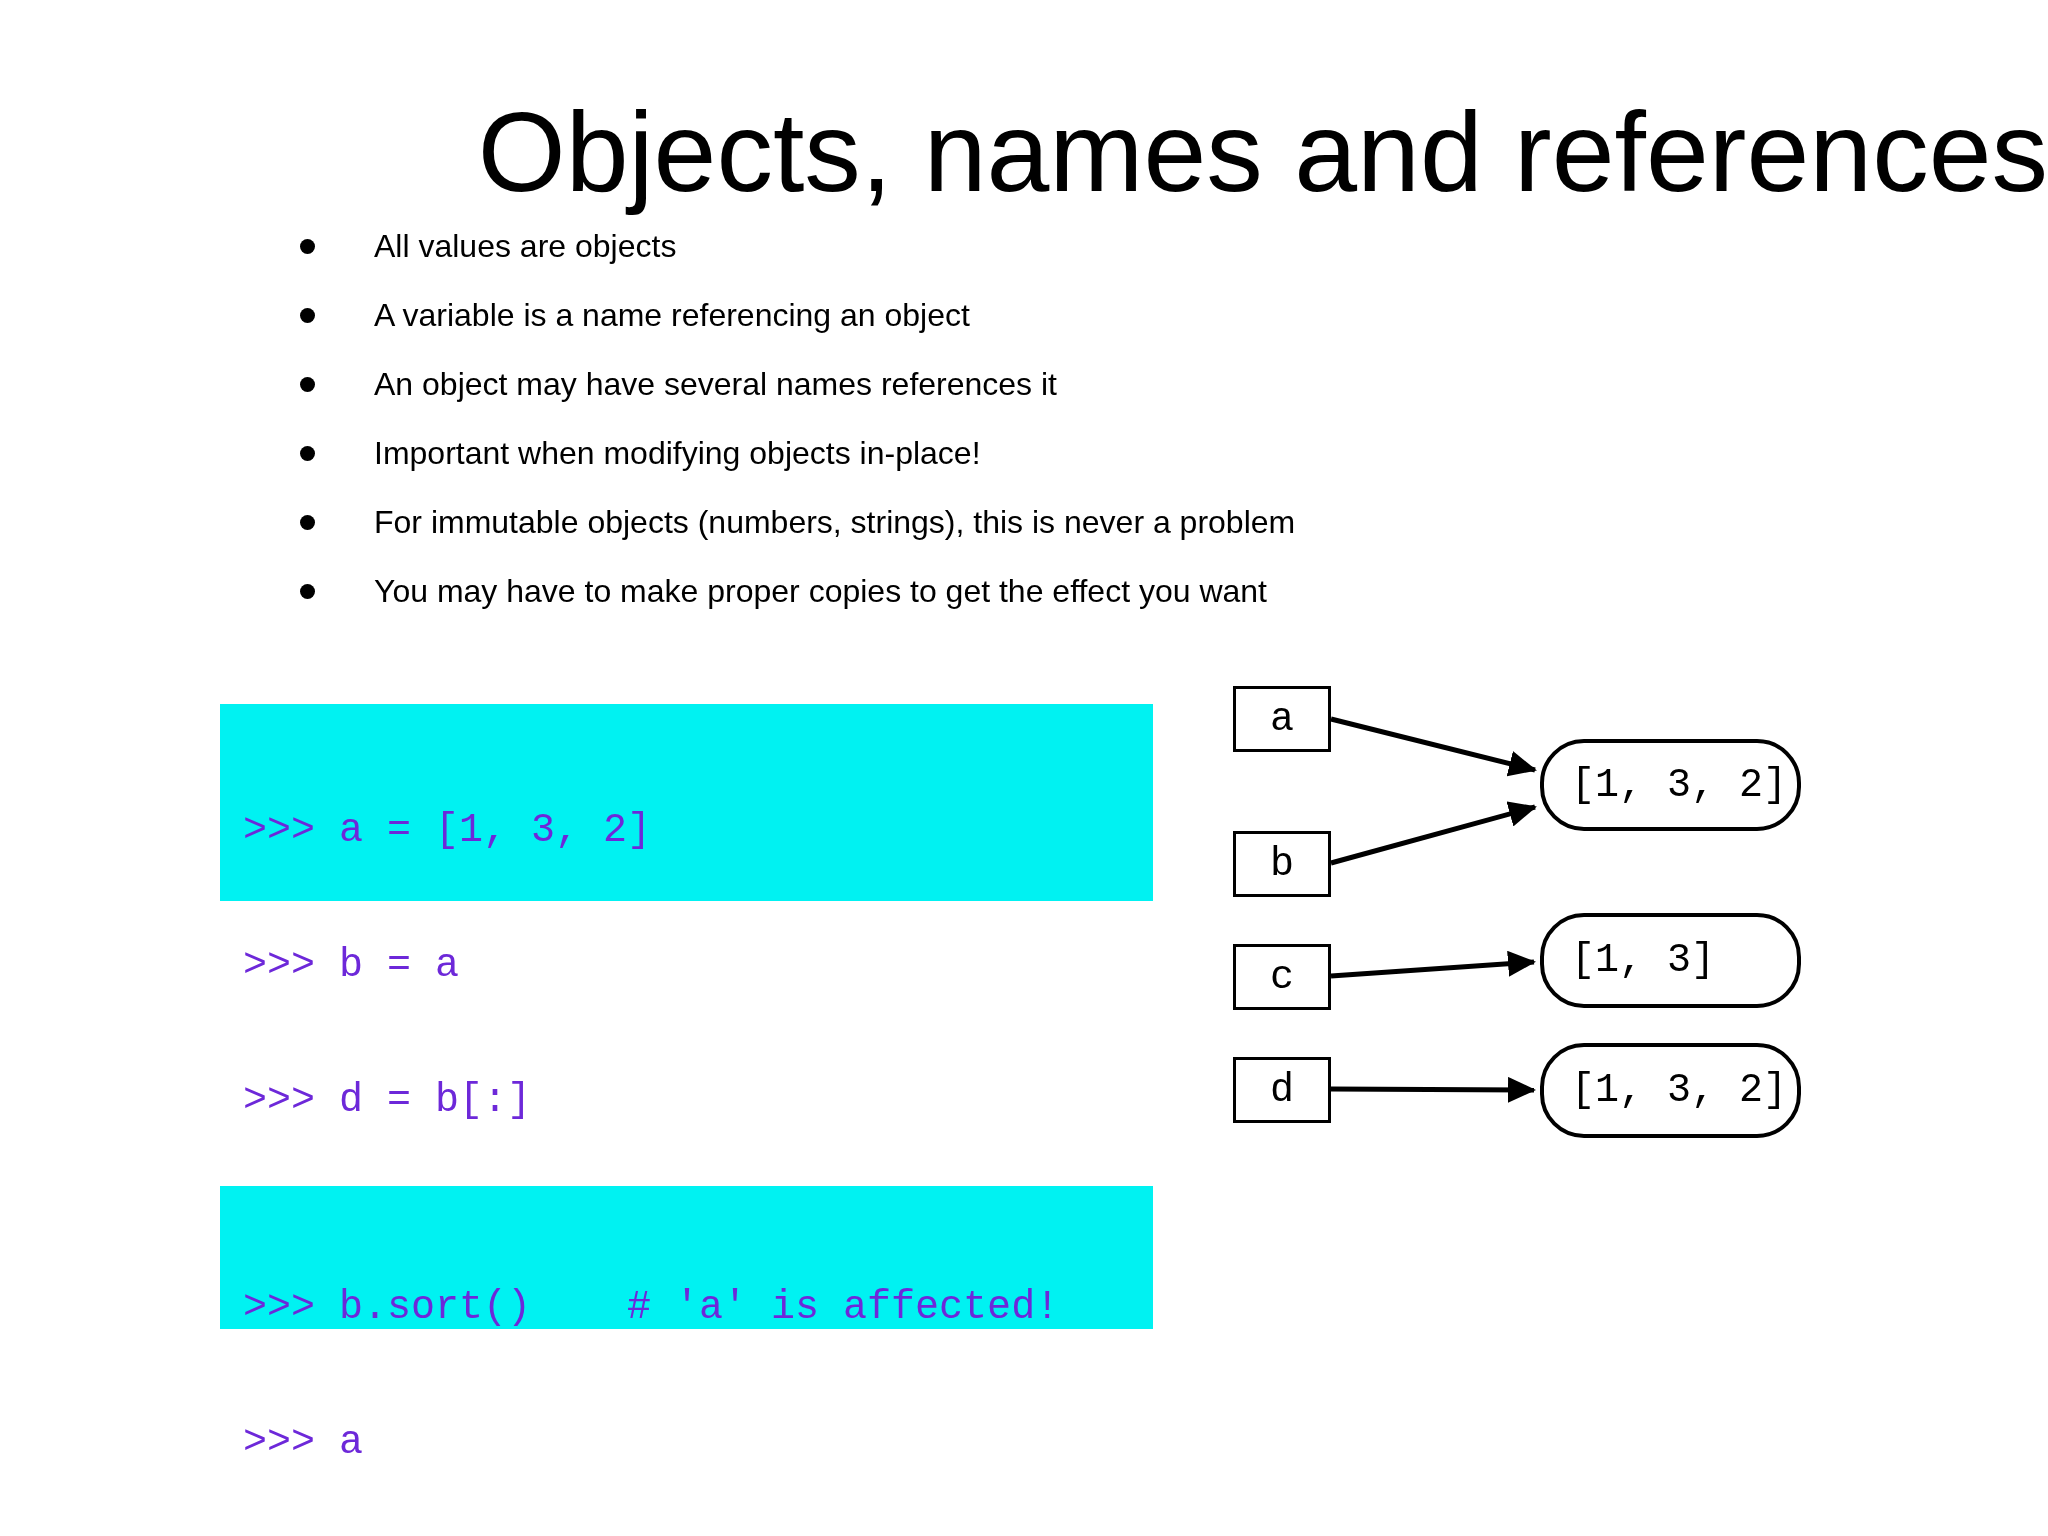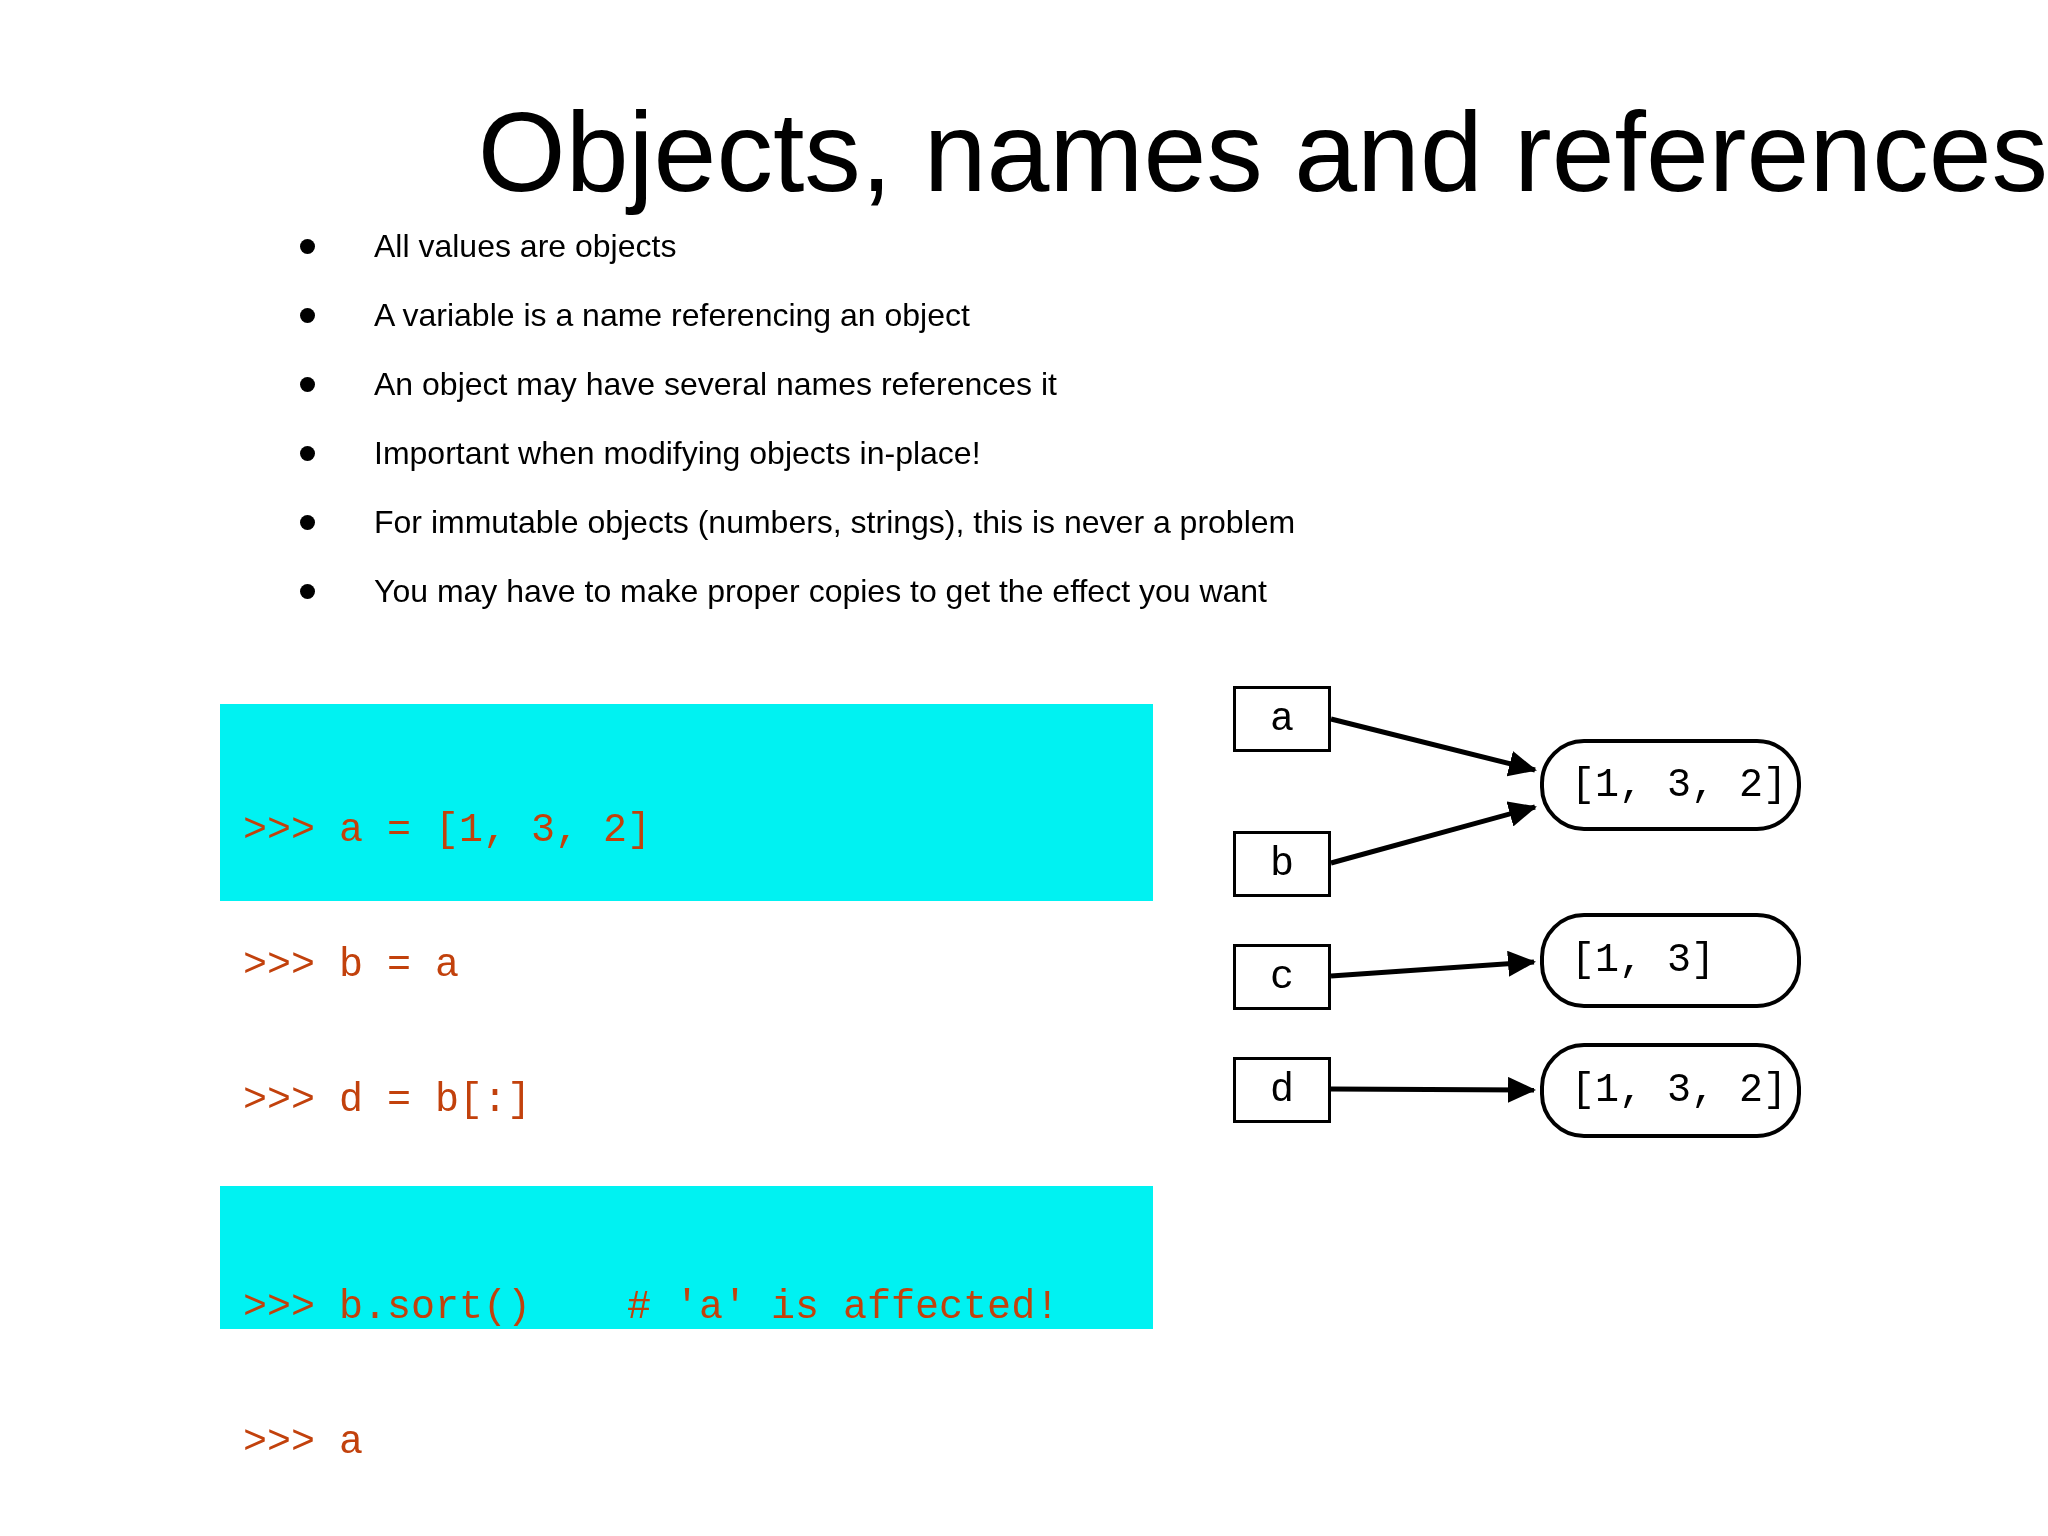--- a/index.html
+++ b/index.html
@@ -51,21 +51,21 @@
   .code {
     position: absolute;
     left: 220px;
     width: 933px;
     background: #00F2F2;
     font-family: "Liberation Mono", "DejaVu Sans Mono", monospace;
     font-size: 40px;
     line-height: 45px;
     white-space: pre;
     box-sizing: border-box;
-    color: #c2410c;
+    color: #6d28d9;
   }
   .code-1 { top: 704px; height: 197px; padding: 14px 0 0 23px; }
   .code-2 { top: 1186px; height: 143px; padding: 9px 0 16px 23px; }
   .code-line { white-space: pre; }
   .diagram {
     position: absolute;
     inset: 0;
     font-family: "Liberation Mono", "DejaVu Sans Mono", monospace;
   }
   .arrows-layer {

